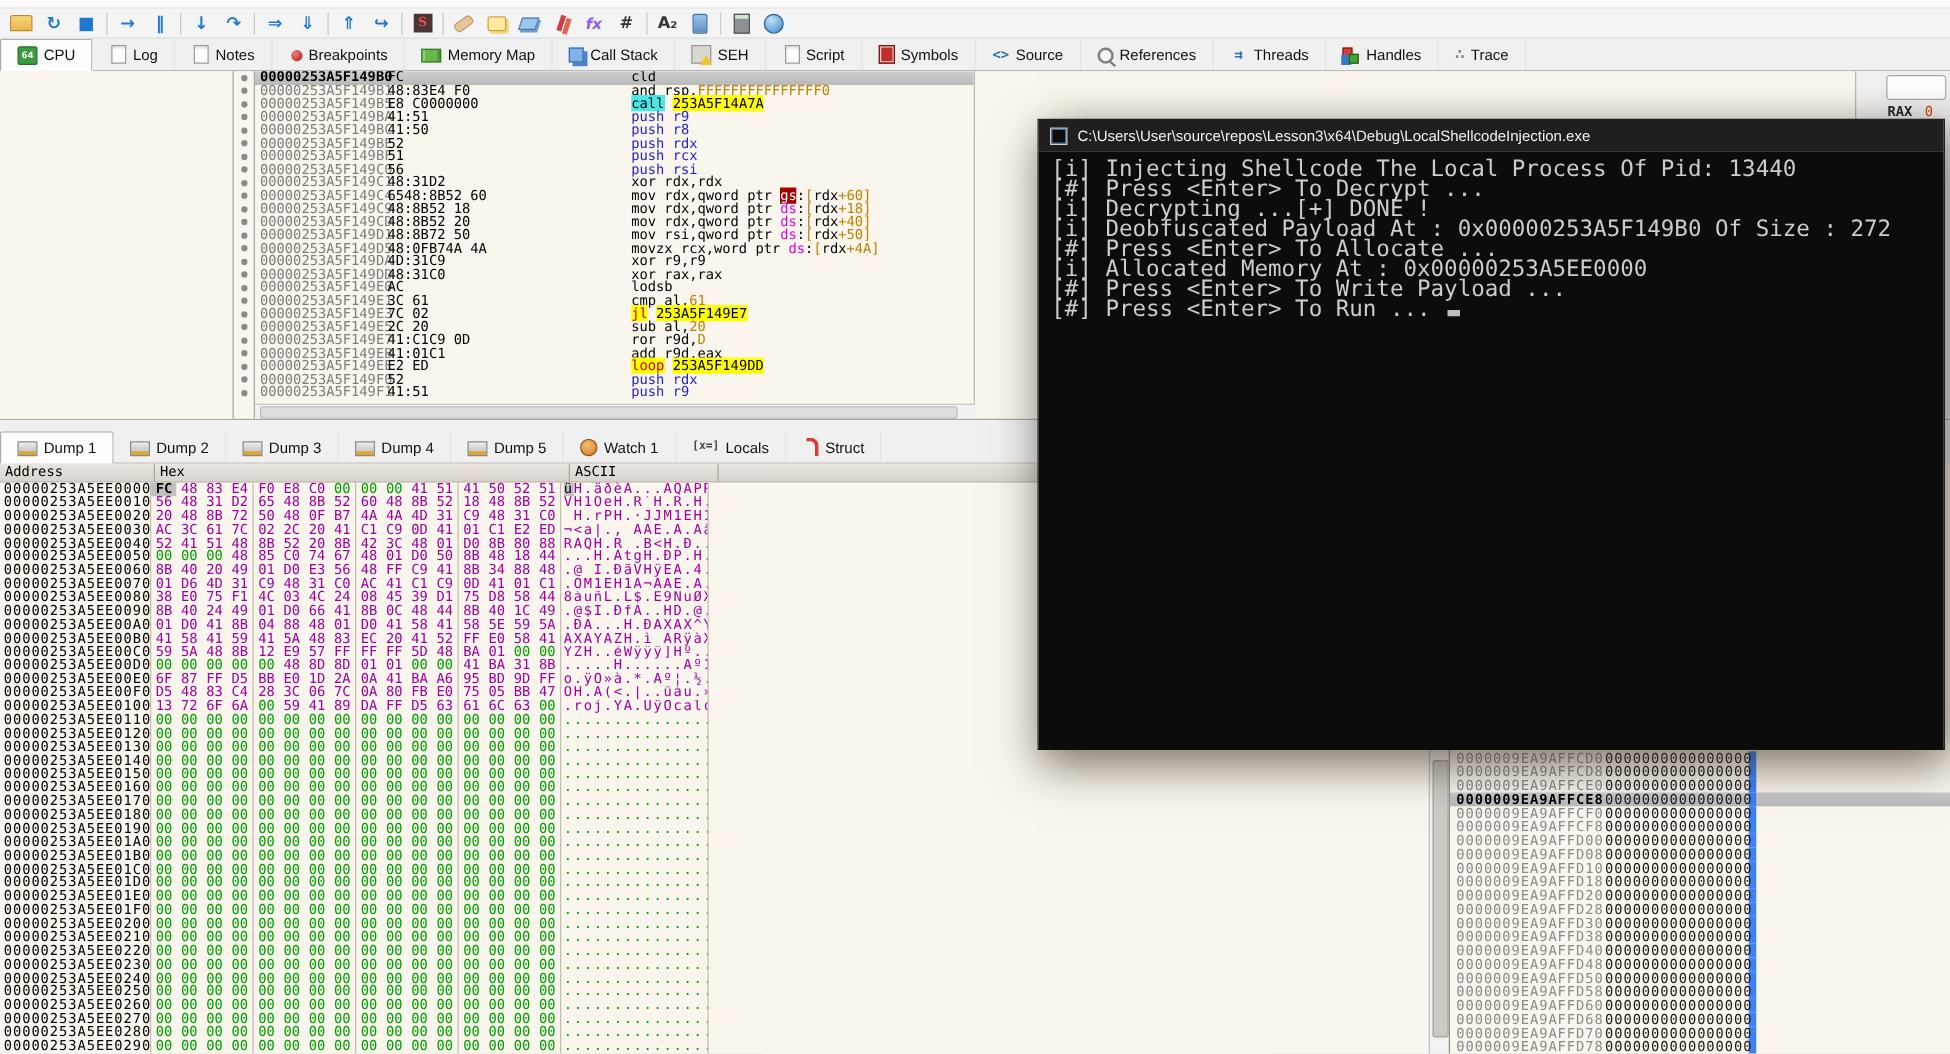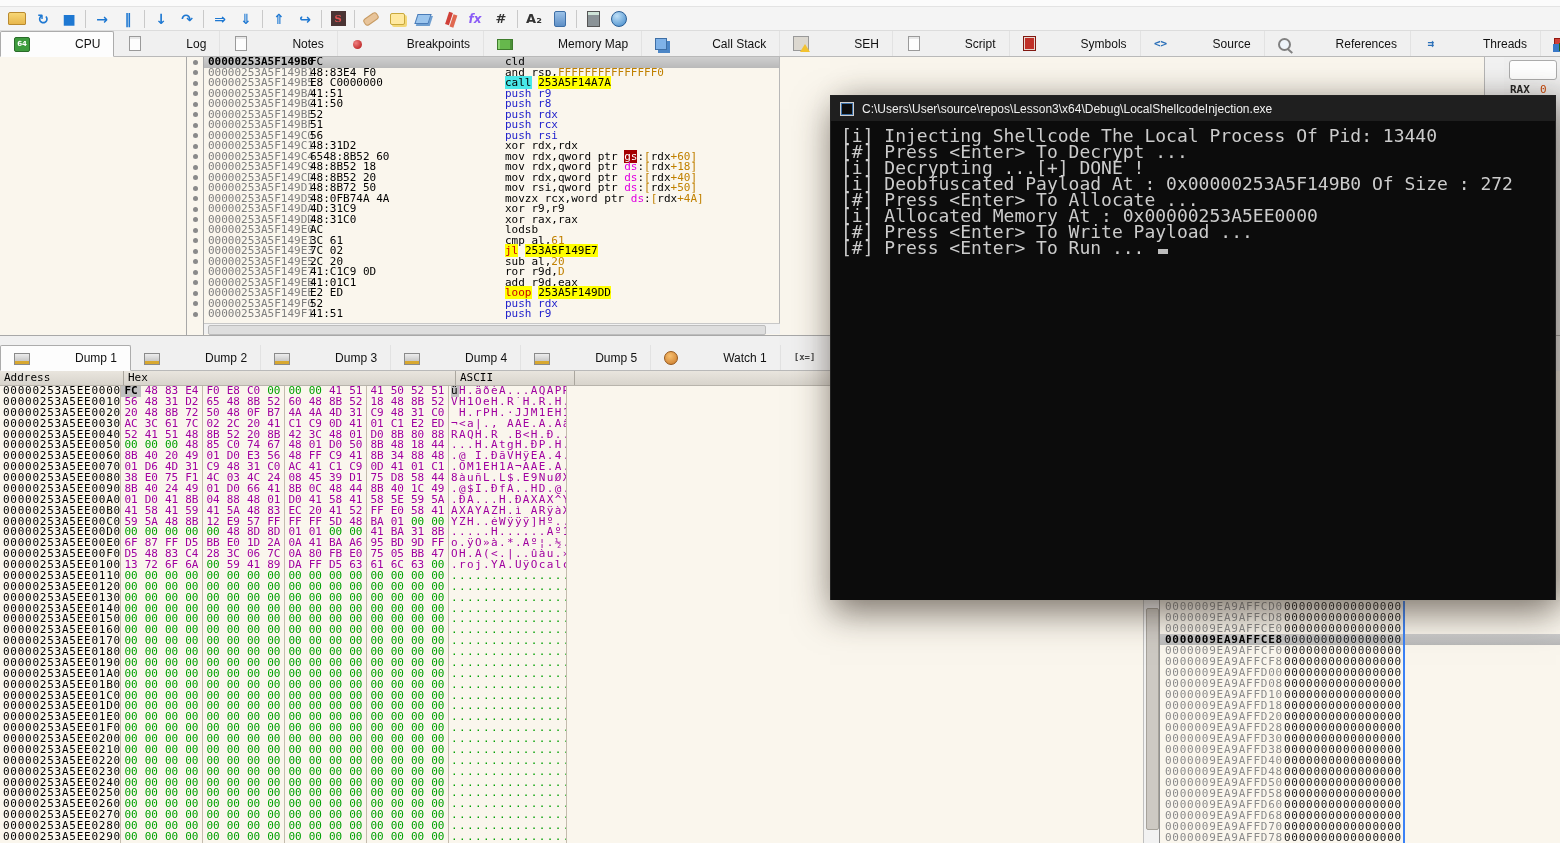--- a/index.html
+++ b/index.html
@@ -23,21 +23,21 @@
   .g-labels{width:12px;height:8px;background:#9cc6ee;border:1px solid #4a7cb8;transform:skewX(-18deg);box-shadow:2px 2px 0 #6f9fd0;}
   .g-bookmarks{width:4px;height:13px;background:#d04038;box-shadow:5px 1px 0 #e06850;transform:rotate(18deg);}
   .g-device{width:10px;height:14px;background:linear-gradient(#9cc2e8,#5e8fc6);border:1px solid #3e6fa6;border-radius:2px;}
   .g-calc{width:11px;height:14px;background:#8a9296;border:1px solid #555;box-shadow:inset 0 3px 0 #cfe4d8;}
   .g-globe{width:14px;height:14px;border-radius:50%;background:radial-gradient(circle at 5px 4px,#bfe0f7,#3e86c8);border:1px solid #2a5e96;}
 
   
   #tabbar{position:absolute;left:0;top:31px;width:1560px;height:26px;background:#f0f0f0;border-bottom:1px solid #b9b9b9;
           display:flex;align-items:flex-end;box-sizing:border-box;}
   .tab{height:25px;display:flex;align-items:center;padding:0 13px;font-size:12px;color:#111;
-       border-right:1px solid #e2e2e2;box-sizing:border-box;white-space:nowrap;gap:40px;}
+       border-right:1px solid #e2e2e2;box-sizing:border-box;white-space:nowrap;}
   .tab.active{background:#fdfdfd;border:1px solid #acacac;border-bottom:1px solid #fdfdfd;border-radius:2px 2px 0 0;height:26px;margin-bottom:-1px;}
   .icn{display:inline-block;width:14px;height:13px;margin-right:5px;position:relative;flex:0 0 auto;}
   .icn-cpu{background:#3e9b3e;border:1px solid #2a6b2a;border-radius:2px;color:#fff;font:bold 7px "DejaVu Sans",sans-serif;text-align:center;line-height:12px;}
   .icn-page{background:#fdfdfd;border:1px solid #9a9a9a;width:10px;height:13px;margin-left:2px;box-shadow:inset 0 2px 0 #e8e8e8;}
   .icn-break{width:9px;height:9px;border-radius:50%;background:radial-gradient(circle at 3px 3px,#f08080,#b01010);margin:2px 5px 0 2px;border:none;}
   .icn-mem{background:#66b84c;border:1px solid #3e7c2c;height:9px;margin-top:2px;box-shadow:inset 2px 0 0 #8ed474,inset -2px 0 0 #4c9038;}
   .icn-stack{background:#7fb2e8;border:1px solid #3e6fa6;width:10px;height:10px;box-shadow:3px 3px 0 #4c86c6;margin-top:0;}
   .icn-seh{background:#dcd8d0;border:1px solid #999;}
   .icn-seh::after{content:"";position:absolute;right:-2px;bottom:-2px;width:0;height:0;border-left:5px solid transparent;border-right:5px solid transparent;border-bottom:8px solid #f2c230;}
   .icn-symbols{background:#c03028;border:1px solid #801810;width:11px;box-shadow:inset 0 0 0 1px #e8d8d0;}
@@ -98,21 +98,21 @@
   #dump-vscroll{position:absolute;left:1143px;top:35px;width:16px;height:472px;background:#f2f2f2;border-left:1px solid #c0c0c0;box-sizing:border-box;}
   #dump-vscroll .thumb{position:absolute;left:2px;top:237px;width:11px;height:220px;background:#cdc9c3;border:1px solid #a6a29a;border-radius:2px;}
 
   
   #stack-pane{position:absolute;left:1159px;top:35px;width:401px;height:472px;background:#faf6ed;border-left:1px solid #909090;box-sizing:border-box;}
   #stack-rows{position:absolute;left:0;top:230px;width:400px;}
   .stk-row{height:11px;line-height:11px;display:flex;font-size:11px;white-space:pre;}
   .stk-row.selected{background:linear-gradient(#cccccc,#b9b9b9);}
   .stk-addr{width:124px;padding-left:5px;color:#8a8a8a;letter-spacing:0.75px;flex:0 0 auto;box-sizing:border-box;}
   .stk-row.selected .stk-addr{color:#000;font-weight:bold;}
-  .stk-val{width:121px;color:#1a1a1a;letter-spacing:0.75px;flex:0 0 auto;border-right:2px solid #3b82f6;box-sizing:border-box;}
+  .stk-val{width:121px;color:#1a1a1a;letter-spacing:0.75px;flex:0 0 auto;border-right:6px solid #3b82f6;box-sizing:border-box;}
 
   
   #console-window{position:absolute;left:830px;top:95px;width:726px;height:505px;z-index:50;
                   box-shadow:0 14px 34px rgba(60,50,40,.55), 14px 0 28px rgba(60,50,40,.25);border:1px solid #222;box-sizing:border-box;}
   #console-titlebar{height:25px;background:#1f1f1f;display:flex;align-items:center;padding-left:9px;}
   #console-icon{width:12px;height:12px;background:#0c0c0c;border:1px solid #cfcfcf;box-shadow:inset 0 0 0 1px #3a6ea5;margin-right:8px;flex:0 0 auto;}
   #console-title{color:#f0f0f0;font-size:12px;white-space:nowrap;overflow:hidden;}
   #console-body{height:479px;background:#0c0c0c;padding:7px 10px 0 10px;box-sizing:border-box;}
   .con-line{font-size:18px;line-height:16px;color:#cccccc;white-space:pre;}
   .con-cursor{display:inline-block;width:10px;height:5px;background:#bdbdbd;margin-left:3px;}

